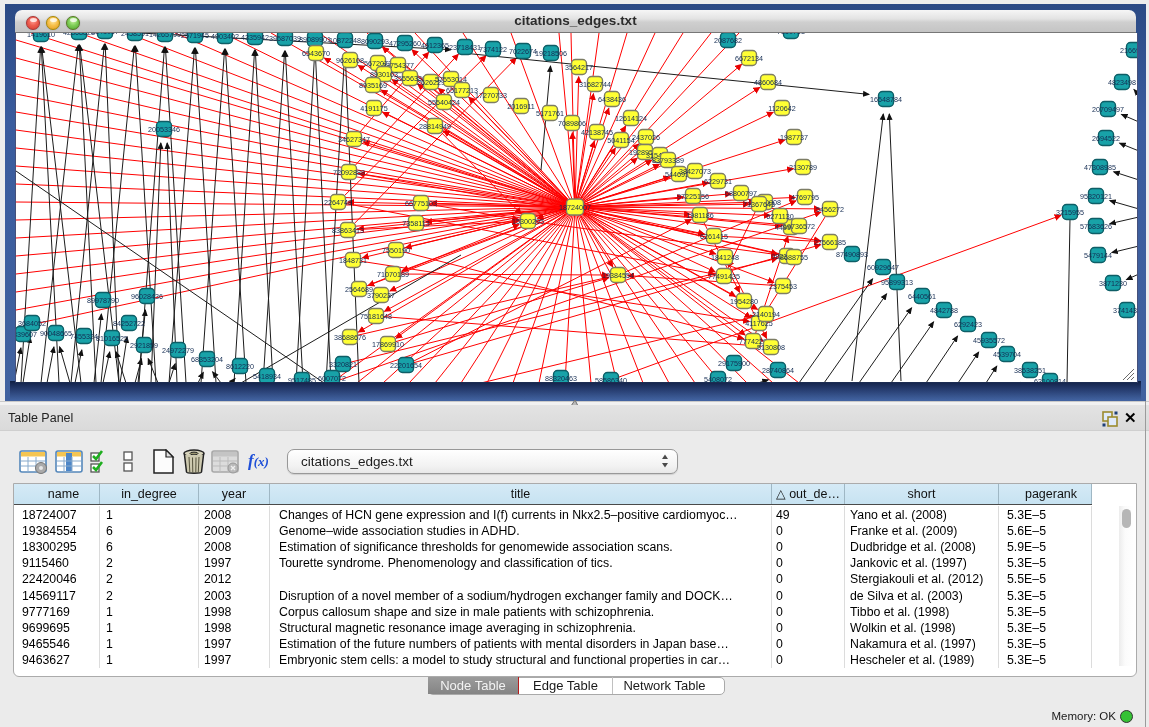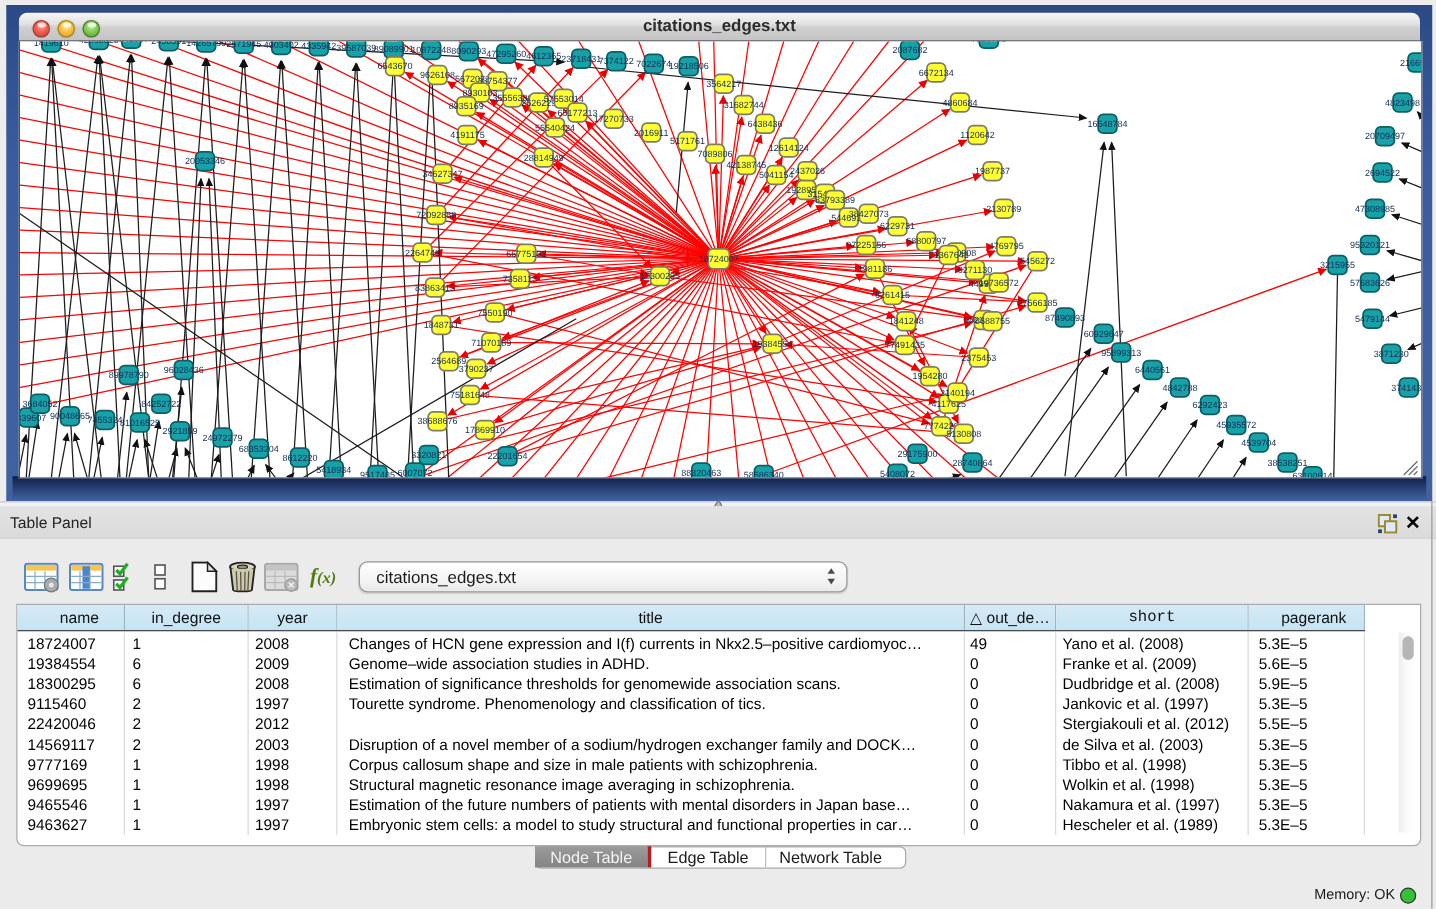--- a/index.html
+++ b/index.html
@@ -56,21 +56,21 @@
   .gl{position:absolute;top:506px;width:1px;height:162px;background:#dcdcdc}
   
   #sbtrack{left:1119px;top:506px;width:15px;height:160px;
       background:linear-gradient(90deg,#ececec,#fbfbfb 40%,#ffffff)}
   #sbthumb{left:1122px;top:509px;width:9px;height:19px;border-radius:5px;background:#b6b6b6}
   
   #tabs{left:428px;top:676.5px;width:297px;height:18px;border:1px solid #a9a9a9;
         border-radius:5px;background:#fff;box-sizing:border-box;overflow:hidden}
   .tab{position:absolute;height:16.5px;font-size:13px;text-align:center;line-height:17px;color:#1a1a1a}
   #tab1{left:0;width:90px;background:linear-gradient(180deg,#9b9b9b,#848484);color:#f3f3f3}
-  #tab2{left:90px;width:94px;border-left:3px solid #b91c1c;box-sizing:border-box}
+  #tab2{left:90px;width:94px;border-left:1px solid #b91c1c;box-sizing:border-box}
   #tab3{left:184px;width:104px;border-left:1px solid #c0c0c0;box-sizing:border-box}
   #mem{right:33px;top:710px;font-size:11.5px;color:#1a1a1a}
   #memdot{left:1120px;top:709.5px;width:13px;height:13px;border-radius:50%;
         background:#35c135;border:1.2px solid #333;box-sizing:border-box}
   #rightline{left:1145px;top:401px;width:1px;height:326px;background:#9b9b9b}
 </style>
 </head>
 <body>
   <div class="abs" id="desk"></div>
   <div class="abs" id="leftstrip"></div>
@@ -678,35 +678,35 @@
     <rect x="2" y="2" width="24" height="4.5" fill="#c4c4c4"></rect>
     <g stroke="#bbb" stroke-width="1">
       <line x1="2" y1="11" x2="26" y2="11"></line>
       <line x1="2" y1="16" x2="26" y2="16"></line>
       <line x1="9" y1="7" x2="9" y2="22"></line>
       <line x1="17" y1="7" x2="17" y2="22"></line>
     </g>
     <circle cx="22" cy="18" r="5" fill="#b9b9b9" stroke="#999"></circle>
     <path d="M20,16 L24,20 M24,16 L20,20" stroke="#eee" stroke-width="1.4"></path>
   </svg>
-<div class="abs" style="left:248px;top:451px;font-family:'Liberation Serif',serif;font-style:italic;font-weight:bold;font-size:17px;color:#4d7c0f">f<span style="font-size:13px">(x)</span></div>
+<div class="abs" style="left:248px;top:451px;font-family:'Liberation Serif',serif;font-style:italic;font-weight:bold;font-size:17px;color:#1d4ed8">f<span style="font-size:13px">(x)</span></div>
   <div class="abs dd">
     <span>citations_edges.txt</span>
   </div>
   <svg class="abs" width="10" height="16" style="left:660px;top:453px">
     <path d="M2,6 L5,1.5 L8,6 z" fill="#4a4a4a"></path>
     <path d="M2,10 L5,14.5 L8,10 z" fill="#4a4a4a"></path>
   </svg>
   <div class="abs" id="tbl"></div>
 <div class="hc" style="left:14px;width:86px;padding-left:14px;">name</div>
 <div class="hc" style="left:100px;width:99px;">in_degree</div>
 <div class="hc" style="left:199px;width:71px;">year</div>
 <div class="hc" style="left:270px;width:502px;text-align:center;">title</div>
 <div class="hc" style="left:772px;width:73px;">△ out_de…</div>
-<div class="hc" style="left:845px;width:154px;font-family:Liberation Mono, monospace;">short</div>
+<div class="hc" style="left:845px;width:154px;">short</div>
 <div class="hc" style="left:999px;width:93px;padding-left:12px;">pagerank</div>
   <div class="abs" id="hline"></div>
 <div class="gl" style="left:99px"></div>
 <div class="gl" style="left:198px"></div>
 <div class="gl" style="left:269px"></div>
 <div class="gl" style="left:771px"></div>
 <div class="gl" style="left:844px"></div>
 <div class="gl" style="left:998px"></div>
 <div class="gl" style="left:1091px"></div>
 <div class="row" style="top:506.5px">

